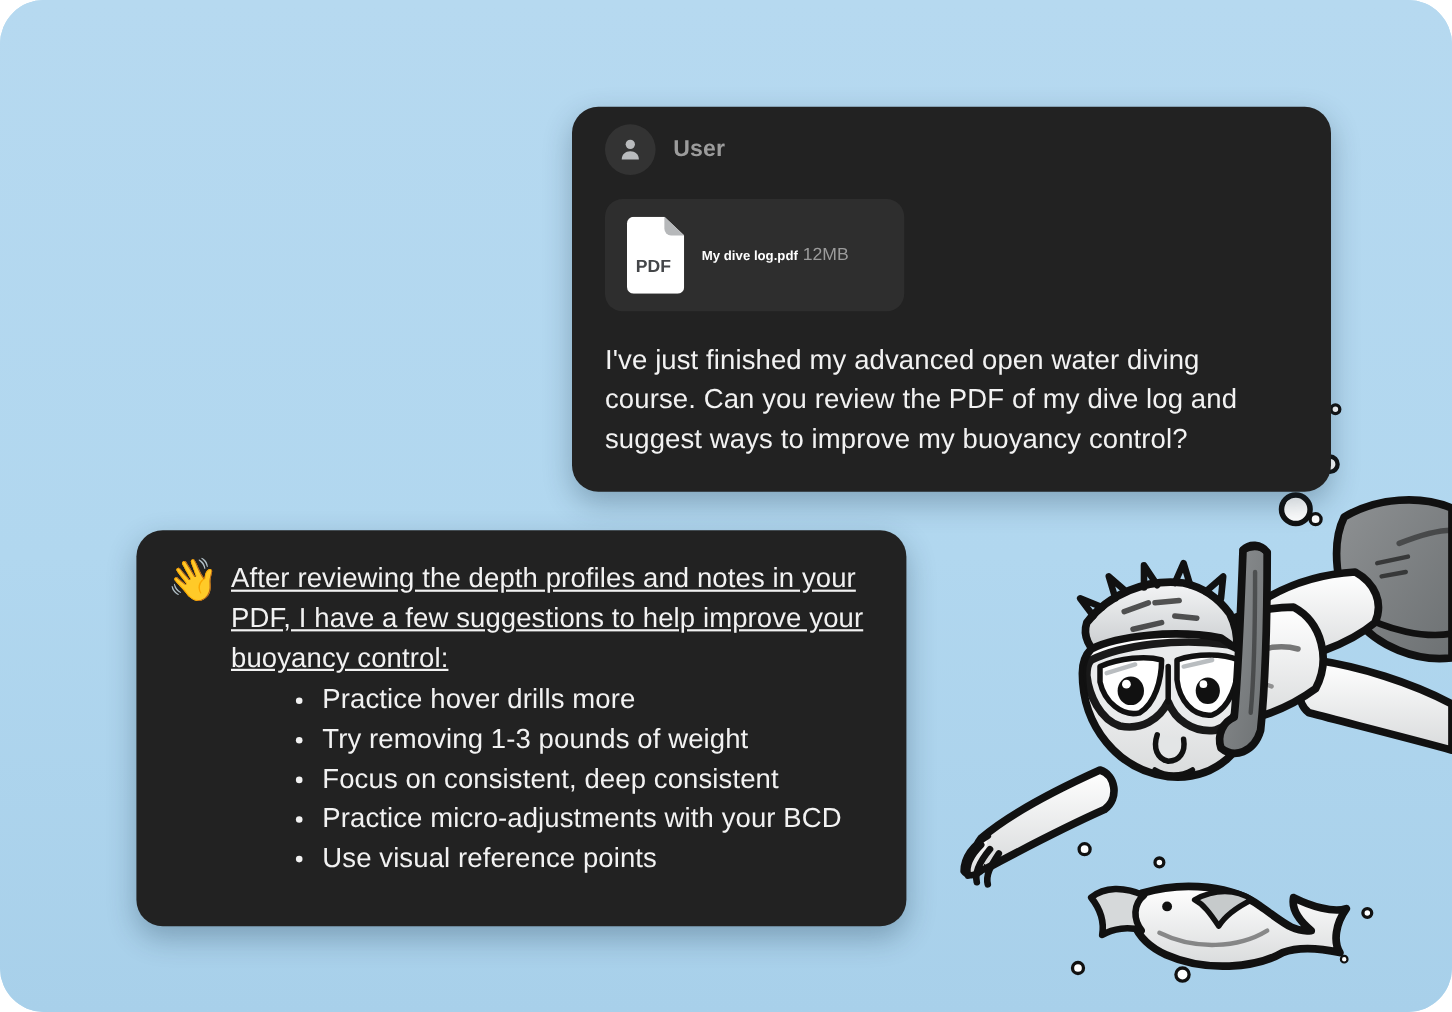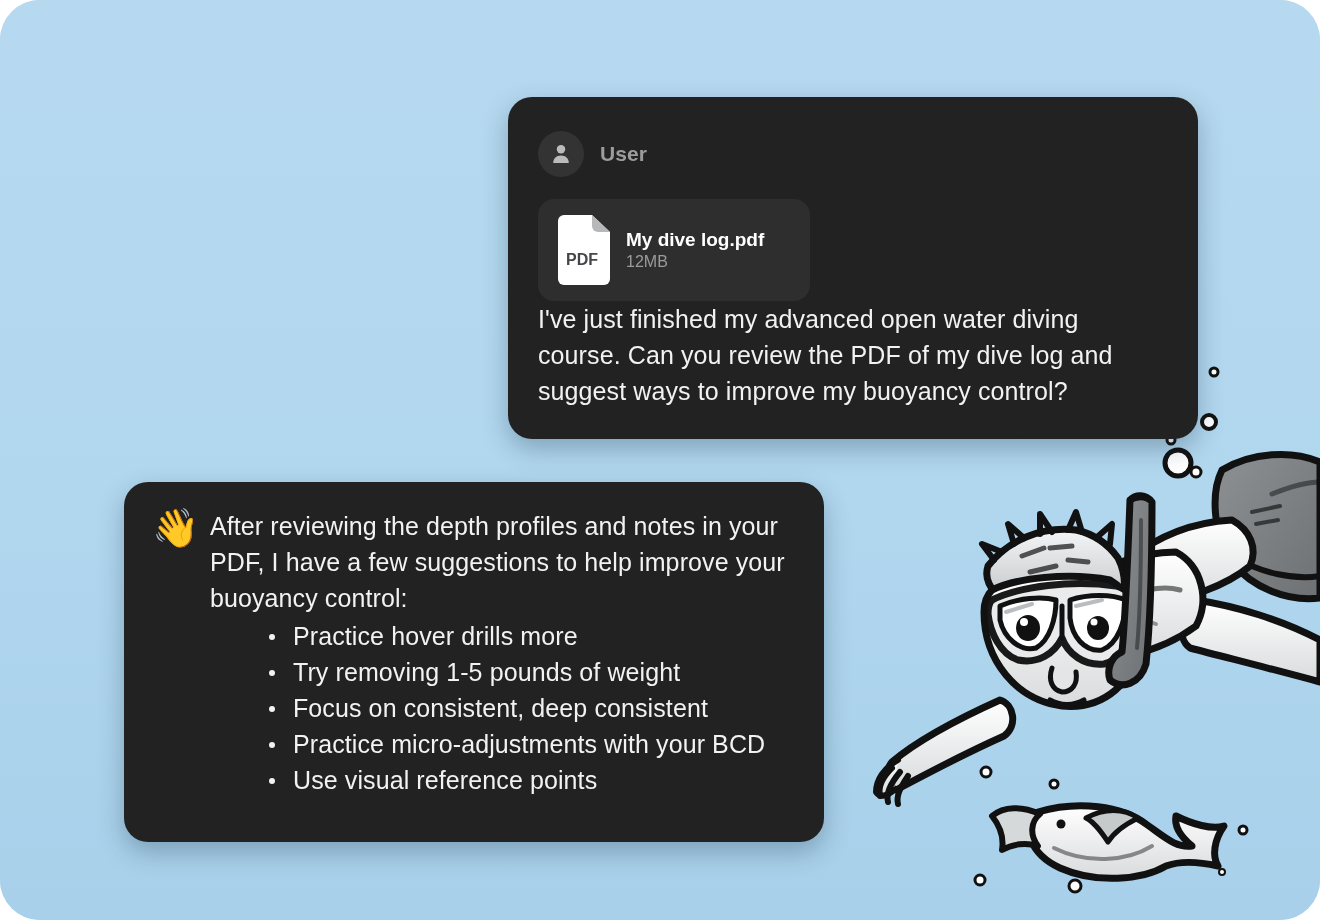--- a/index.html
+++ b/index.html
@@ -42,24 +42,24 @@
 
   .bubble {
     position: absolute;
     background: #222222;
     border-radius: 24px;
     box-shadow: 0 10px 26px rgba(20, 45, 65, 0.30);
   }
 
   
   .bubble-user {
-    left: 508px;
+    left: 520px;
     top: 97px;
     width: 690px;
-    padding: 34px 30px 30px 30px;
+    padding: 16px 30px 30px 30px;
     box-sizing: border-box;
   }
 
   .user-head {
     display: flex;
     align-items: center;
     gap: 16px;
     height: 46px;
   }
   .avatar {
@@ -89,34 +89,35 @@
     border-radius: 16px;
     padding: 16px;
     display: flex;
     align-items: center;
     gap: 16px;
   }
   .file-icon { flex: none; width: 56px; height: 70px; position: relative; }
   .file-icon svg { display: block; }
   .file-meta { min-width: 0; }
   .file-name {
-    font-size: 19px;
+    font-size: 12px;
     font-weight: 700;
     color: #ffffff;
     line-height: 1.2;
     white-space: nowrap;
   }
   .file-size {
     margin-top: 6px;
     font-size: 16px;
     color: #9b9b9b;
     line-height: 1.2;
   }
 
   .user-text {
+    margin-top: 26px;
     font-size: 25px;
     line-height: 36px;
     color: #f2f2f2;
     letter-spacing: .1px;
   }
 
   
   .bubble-assistant {
     left: 124px;
     top: 482px;
@@ -136,20 +137,21 @@
     line-height: 36px;
     padding-top: 2px;
     text-align: left;
   }
   .assistant-para {
     font-size: 25px;
     line-height: 36px;
     color: #f2f2f2;
     letter-spacing: .1px;
     flex: 1;
+    text-decoration: underline;
   }
   .assistant-list {
     margin: 2px 0 16px 0;
     padding: 0;
     list-style: none;
   }
   .assistant-list li {
     position: relative;
     font-size: 25px;
     line-height: 36px;
@@ -331,21 +333,21 @@
 
     <div class="bubble bubble-assistant">
 
       <div class="assistant-intro">
         <span class="wave-emoji">👋</span>
         <span class="assistant-para">After reviewing the depth profiles and notes in your PDF, I have a few suggestions to help improve your buoyancy control:</span>
       </div>
 
       <ul class="assistant-list">
         <li>Practice hover drills more</li>
-        <li>Try removing 1-5 pounds of weight</li>
+        <li>Try removing 1-3 pounds of weight</li>
         <li>Focus on consistent, deep consistent</li>
         <li>Practice micro-adjustments with your BCD</li>
         <li>Use visual reference points</li>
       </ul>
     </div>
 
   </div>
 </div>
 
 </body></html>

